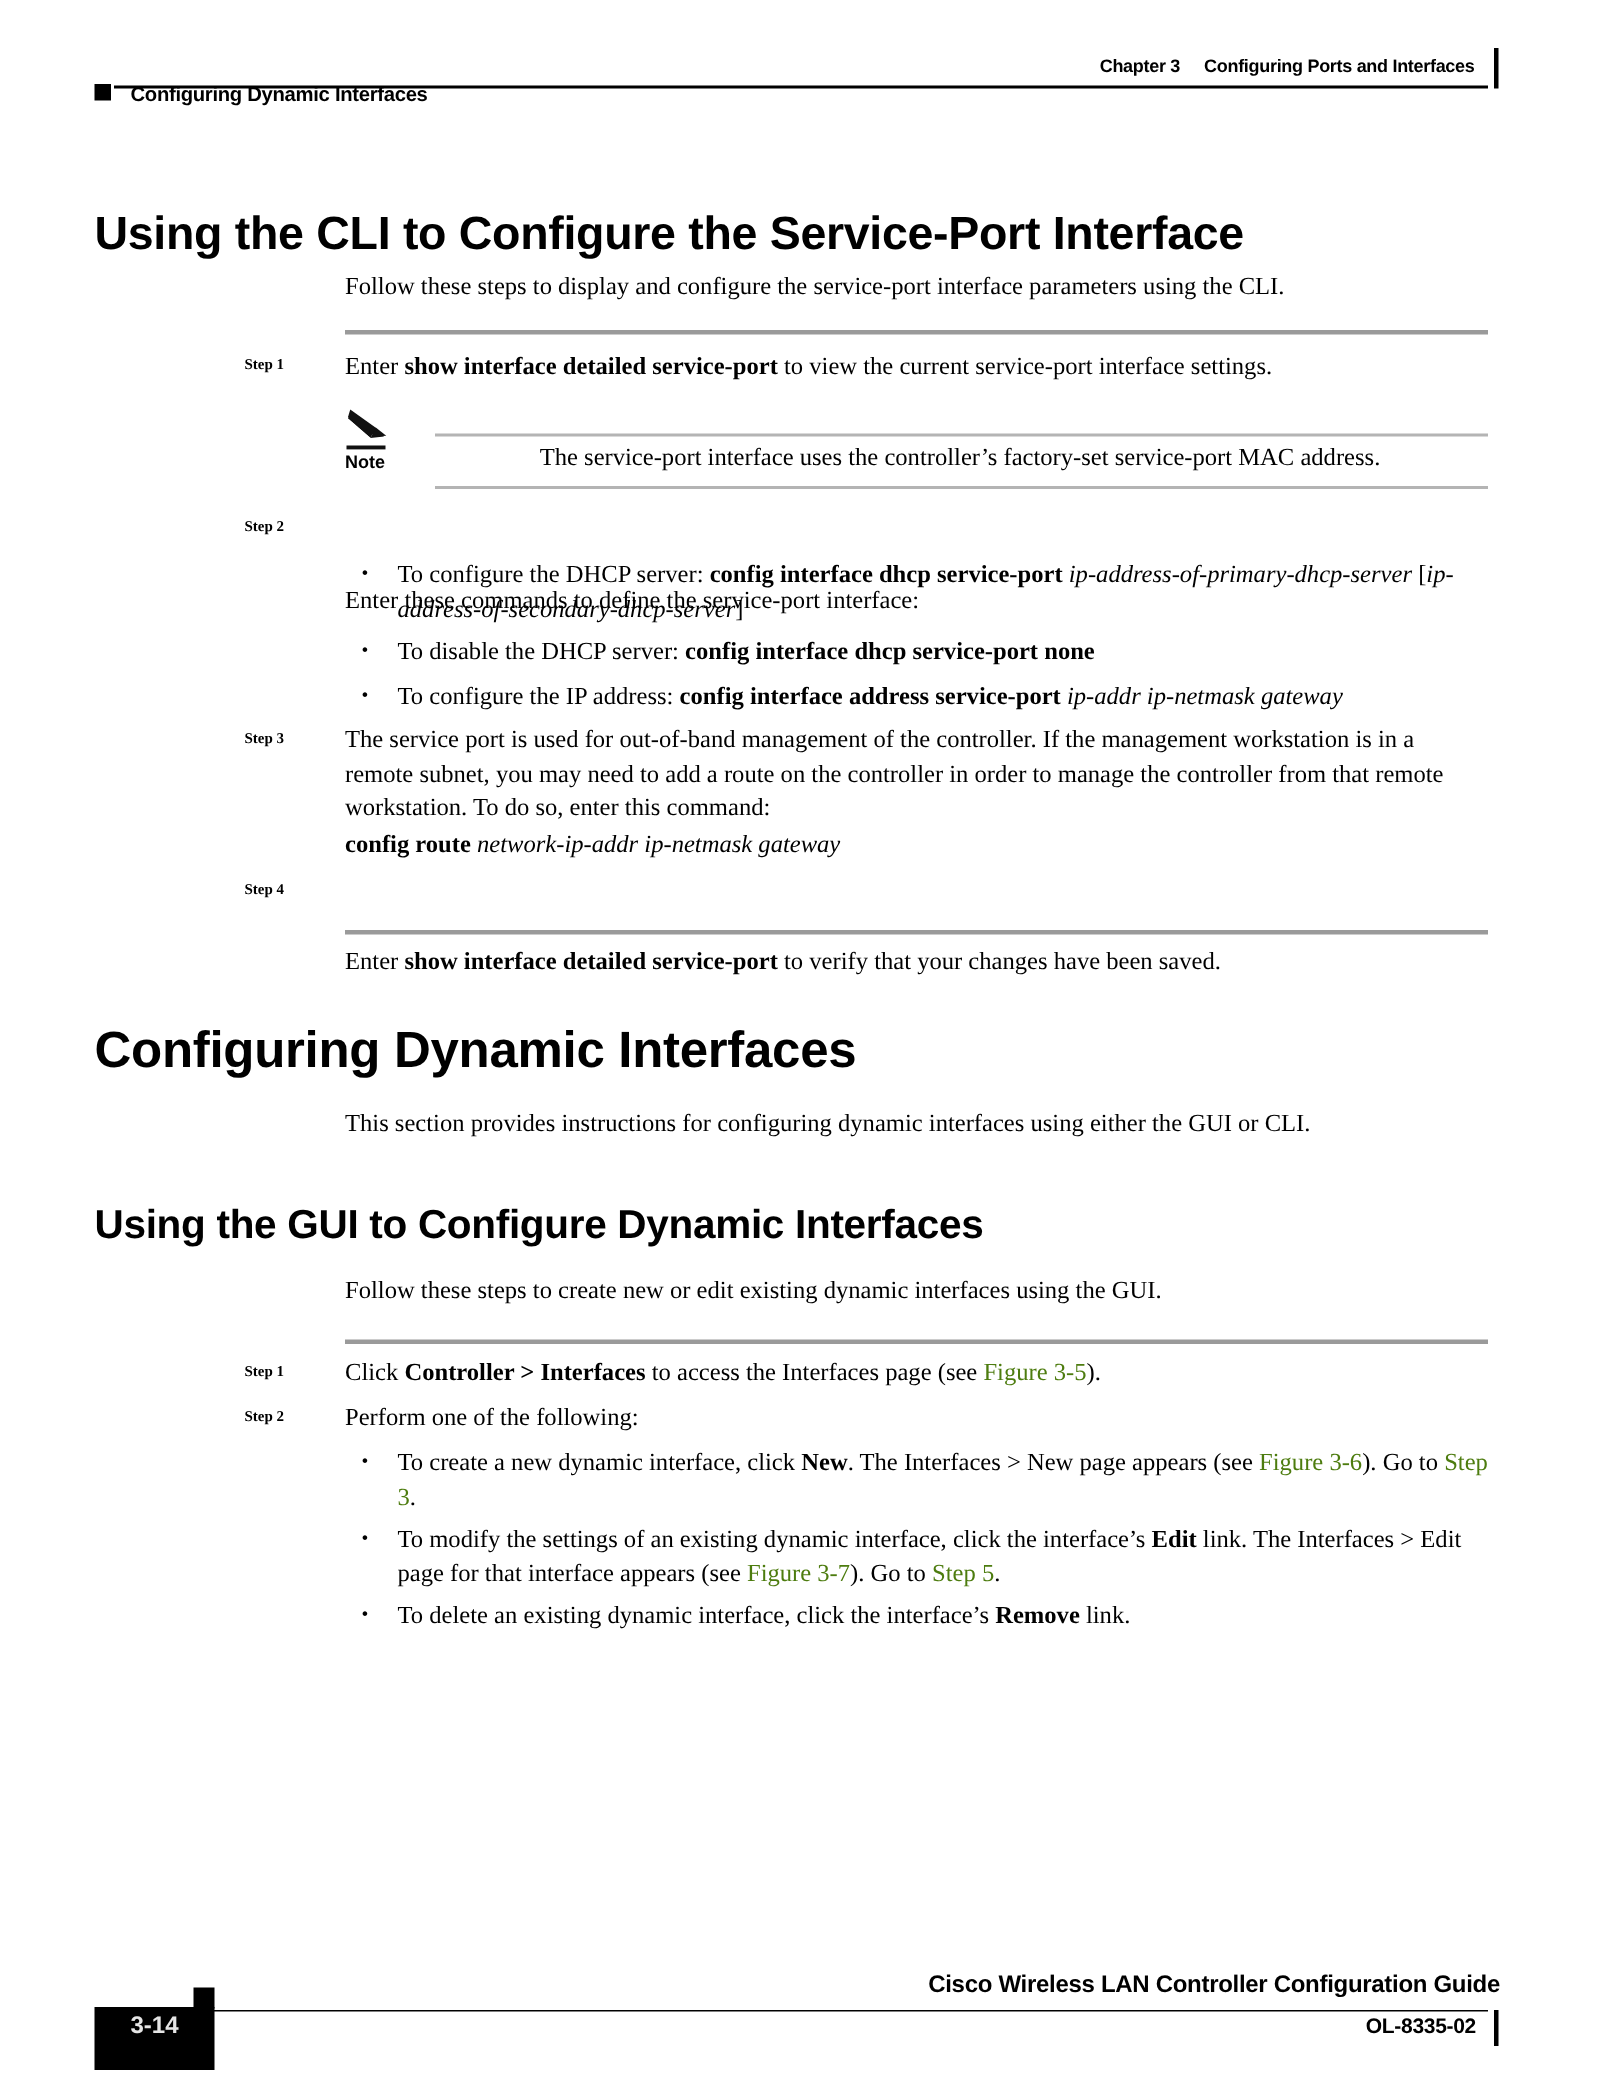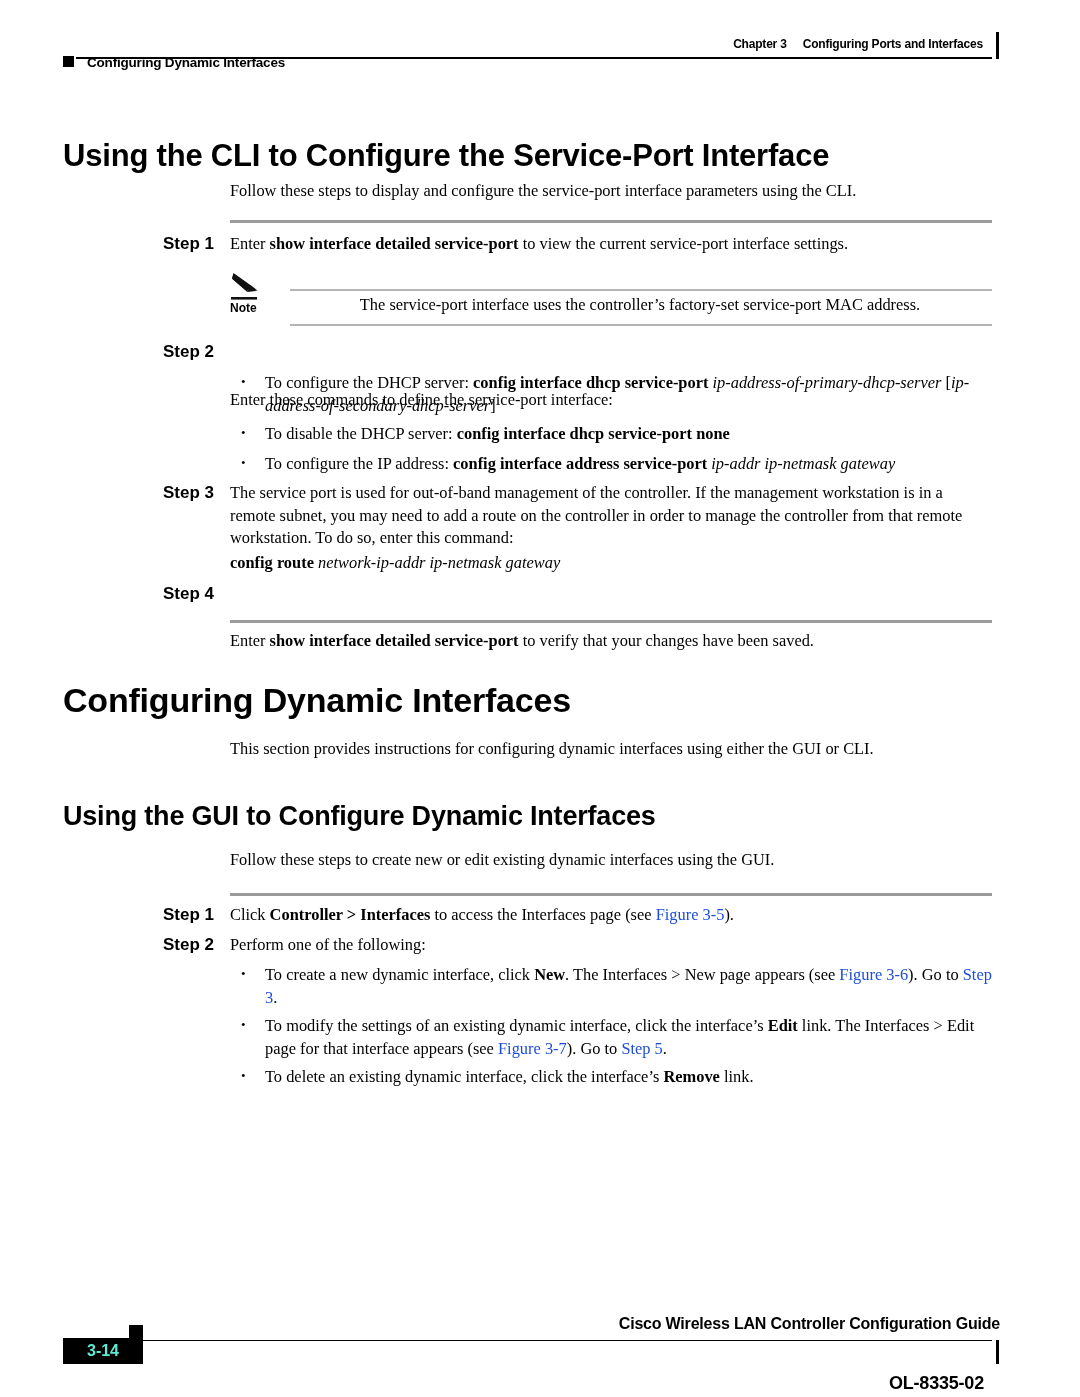--- a/index.html
+++ b/index.html
@@ -16,21 +16,21 @@
     overflow: hidden;
   }
   .sans-cond {
     font-family: "Liberation Sans Narrow", "Liberation Sans", "DejaVu Sans", sans-serif;
     font-stretch: condensed;
     font-weight: bold;
     letter-spacing: -0.2px;
   }
   b, .b { font-weight: bold; }
   i, .i { font-style: italic; }
-  .xref { color: #1d4ed8; }
+  .xref { color: #4d7c0f; }
 
   
   #page-header {
     position: absolute;
     left: 0; top: 0;
     width: 1080px; height: 96px;
   }
   #header-chapter {
     position: absolute;
     right: 97px; top: 36px;
@@ -97,24 +97,24 @@
   .rule-thin {
     position: absolute;
     height: 2.1px;
     background: #b4b4b4;
   }
 
   .step-label {
     position: absolute;
     left: 163px;
     width: 64px;
-    font-family: Liberation Sans, sans-serif;
+    font-family: Liberation Serif, serif;
     font-stretch: condensed;
     font-weight: bold;
-    font-size: 17px;
+    font-size: 10px;
     line-height: 22.5px;
     white-space: nowrap;
   }
 
   .bullet-item {
     position: absolute;
     left: 237px;
     width: 756px;
     font-size: 16.4px;
     line-height: 22.5px;
@@ -170,44 +170,43 @@
   }
   #footer-square {
     position: absolute;
     left: 129px; top: 1325px;
     width: 14px; height: 14px;
     background: #000000;
   }
   #footer-pagebox {
     position: absolute;
     left: 63px; top: 1338px;
-    width: 80px; height: 26px;
-    background: #000000;
-    color: #5eead4;
+    width: 80px; height: 42px;
+    background: #000000;
+    color: #e5e5e5;
     font-family: "Liberation Sans Narrow", "Liberation Sans", "DejaVu Sans", sans-serif;
     font-stretch: condensed;
     font-weight: bold;
     font-size: 16px;
     line-height: 26px;
     text-align: center;
   }
   #footer-guide {
     position: absolute;
     right: 80px; top: 1315px;
     font-size: 16px;
     line-height: 17px;
     white-space: nowrap;
   }
   #footer-docid {
     position: absolute;
     right: 96px; top: 1342px;
-    font-size: 18px;
+    font-size: 14px;
     line-height: 16px;
     white-space: nowrap;
-    margin-top: 33px;
   }
   #footer-tick-right {
     position: absolute;
     right: 81px; top: 1340px;
     width: 3.2px; height: 24px;
     background: #000000;
   }
 </style>
 </head>
 <body>

